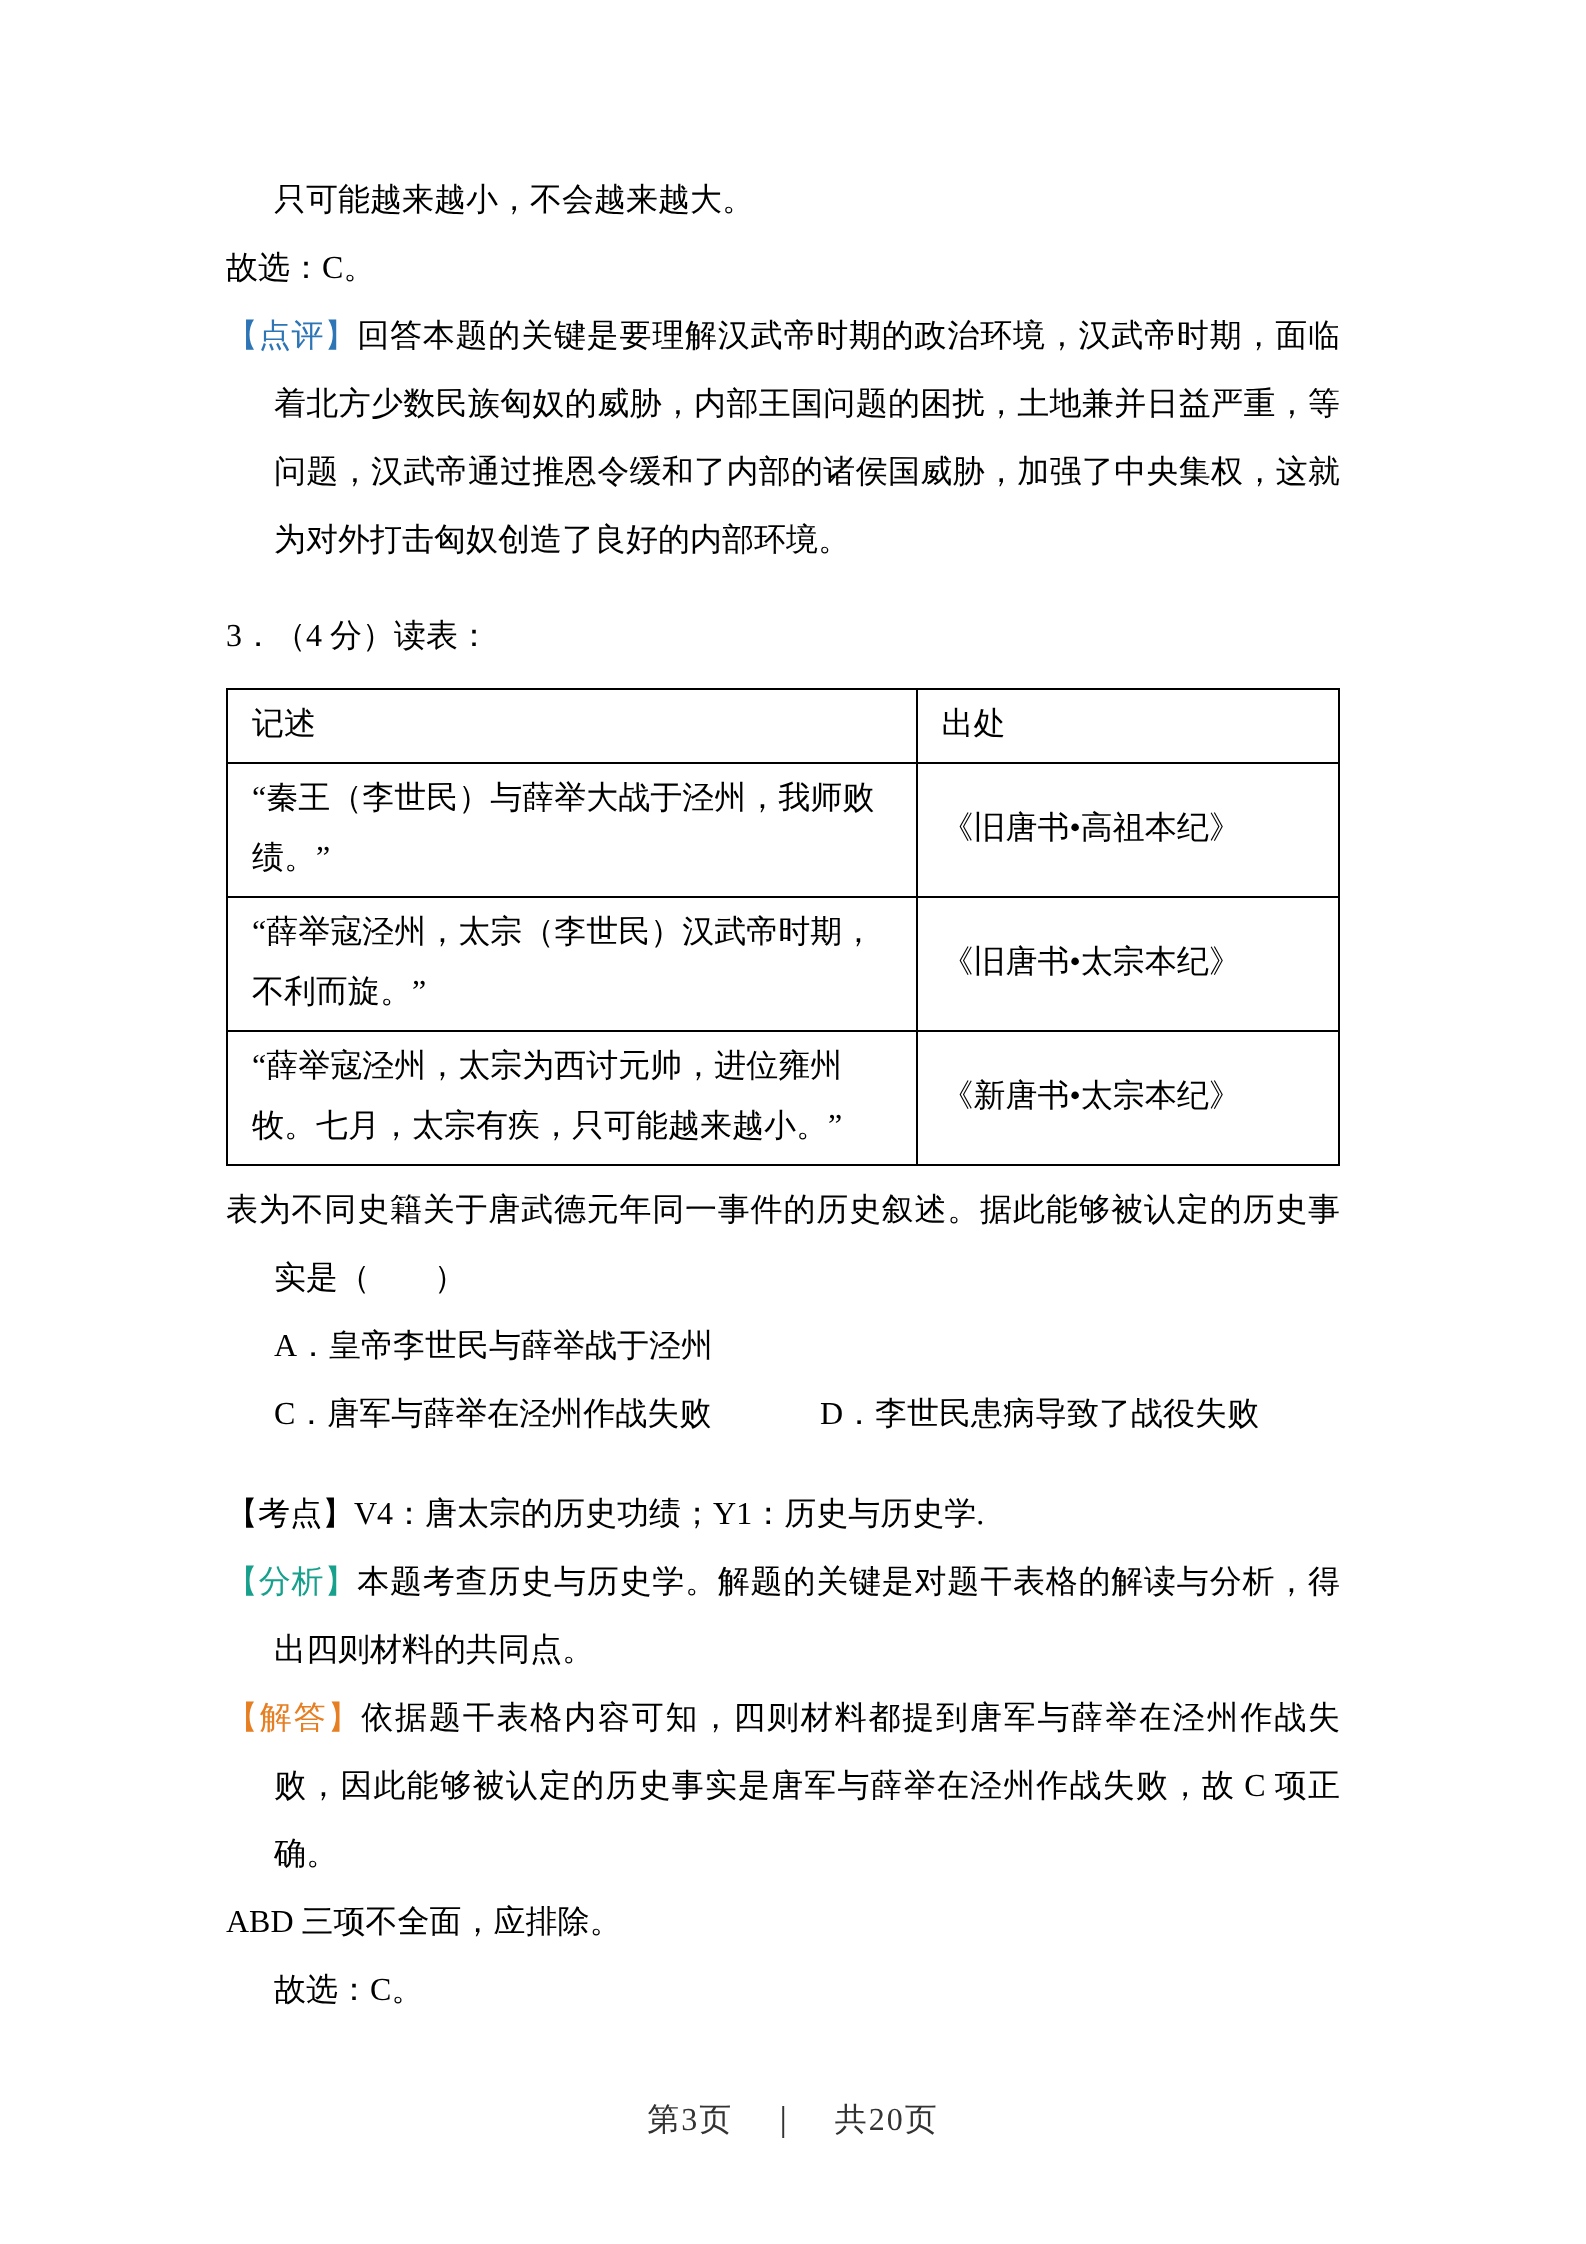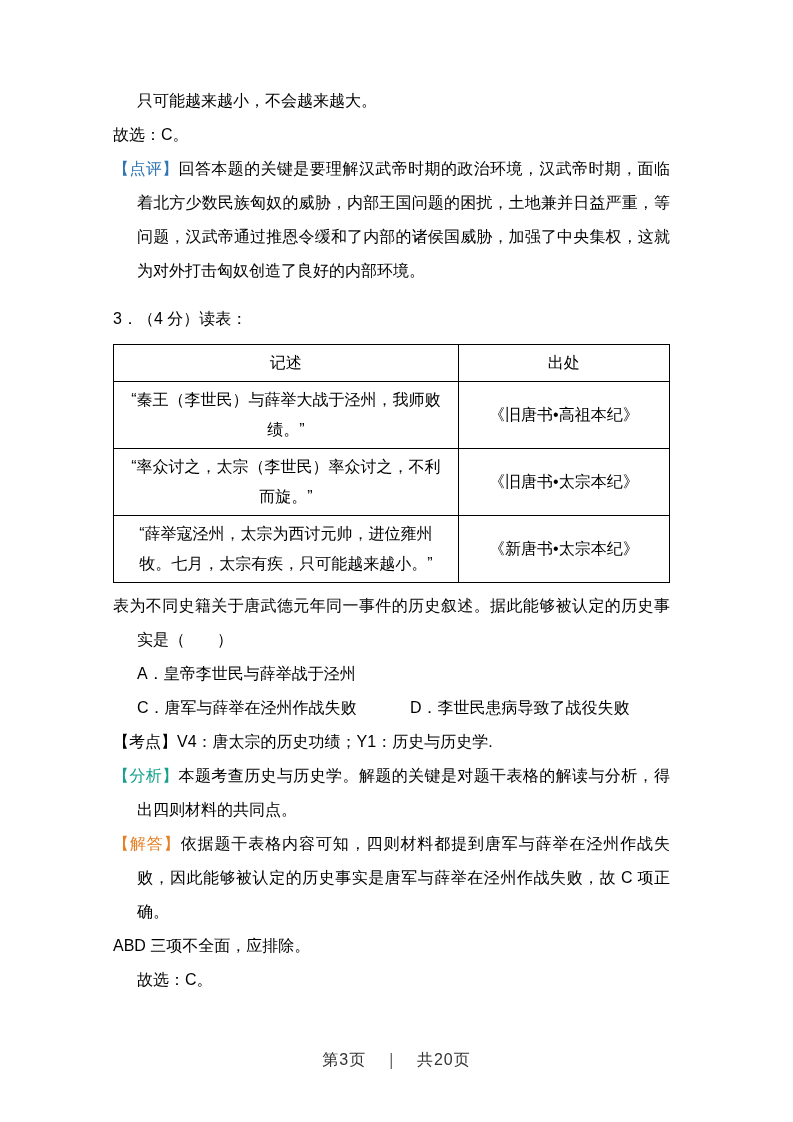--- a/index.html
+++ b/index.html
@@ -1,20 +1,20 @@
 <!DOCTYPE html>
 <html><head>
 <meta charset="utf-8">
 <style>
   html,body { margin:0; padding:0; background:#ffffff; }
   .page {
     position:relative;
     width:672px; height:1122px;
     background:#ffffff;
-    font-family:Liberation Sans, sans-serif;
+    font-family:Liberation Serif, serif;
     font-size:16px; color:#000;
     overflow:hidden;
   }
   .content {
     position:absolute; left:113px; top:84px; width:557px;
   }
   p { margin:0; line-height:34px; text-align:justify; }
   .indent { padding-left:24px; }
   .hang { padding-left:24px; text-indent:-24px; }
   .lbl { font-weight:normal; }
@@ -24,37 +24,36 @@
   .lbl-jieda { color:#e67e22; }
 
   table.src {
     border-collapse:collapse;
     width:557px;
     margin:8px 0 6px 0;
     table-layout:fixed;
   }
   table.src td {
     border:1px solid #000;
-    text-align:center;
     vertical-align:middle;
     padding:3px 12px;
     line-height:30px;
     font-size:16px;
     margin-top:34px;
   }
   col.c1 { width:62%; }
   col.c2 { width:38%; }
 
   .heading { margin-top:14px; }
   .stem { margin-top:4px; }
   .opts { padding-left:24px; }
   .opt-row { display:flex; line-height:34px; }
   .opt-a1 { width:273px; flex:0 0 273px; }
   .opt-a2 { flex:1; }
-  .kaodian { }
+  .kaodian { margin-top:16px; }
 
   .footer {
     position:absolute; left:0; top:1050px; width:793px;
     text-align:center; font-size:16px; color:#333;
     letter-spacing:1px;
   }
 </style>
 </head>
 <body>
 
@@ -77,21 +76,21 @@
       <tbody>
         <tr>
           <td>记述</td>
           <td>出处</td>
         </tr>
         <tr>
           <td>“秦王（李世民）与薛举大战于泾州，我师败绩。”</td>
           <td>《旧唐书•高祖本纪》</td>
         </tr>
         <tr>
-          <td>“率众讨之，太宗（李世民）率众讨之，不利而旋。”</td>
+          <td>“薛举寇泾州，太宗（李世民）汉武帝时期，不利而旋。”</td>
           <td>《旧唐书•太宗本纪》</td>
         </tr>
         <tr>
           <td>“薛举寇泾州，太宗为西讨元帅，进位雍州牧。七月，太宗有疾，只可能越来越小。”</td>
           <td>《新唐书•太宗本纪》</td>
         </tr>
       </tbody>
     </table>
 
     <p class="hang stem">表为不同史籍关于唐武德元年同一事件的历史叙述。据此能够被认定的历史事实是（　　）</p>

